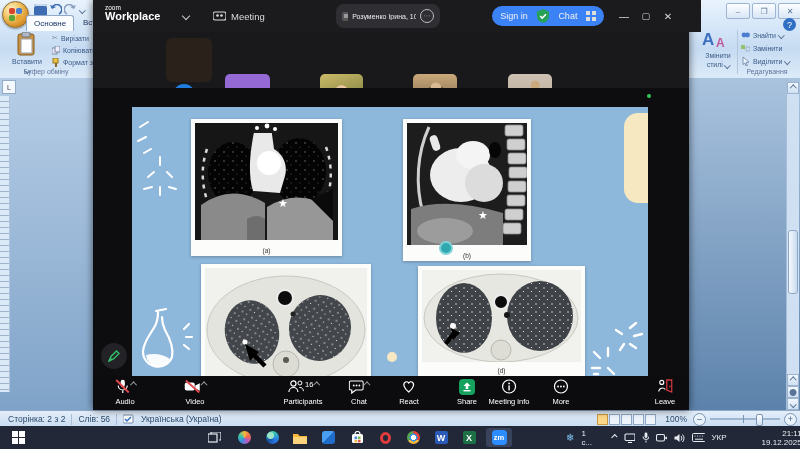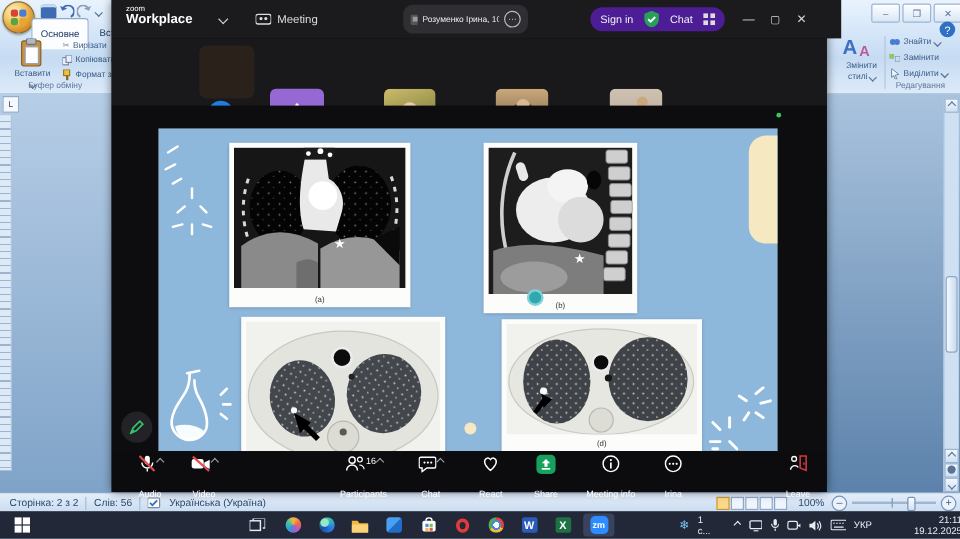--- a/index.html
+++ b/index.html
@@ -20,21 +20,21 @@
   .word-win{left:0;top:0;width:800px;height:426px;background:#bcd3ec;}
   .word-ribbon{left:0;top:0;width:800px;height:78px;
     background:linear-gradient(180deg,#e9f3fd 0%,#d5e6f8 35%,#c6dbf2 62%,#dcebf9 100%);
     border-bottom:1px solid #9cb4d4;}
   .orb{left:2px;top:1px;width:25px;height:25px;border-radius:50%;
     background:radial-gradient(circle at 35% 30%,#fdf3cf 0%,#f3c96a 35%,#d89028 70%,#a96a14 100%);
     border:1px solid #8a6a2a;box-shadow:0 1px 2px rgba(0,0,0,.4);}
   .orb i{position:absolute;width:6px;height:6px;border-radius:2px;}
   .qat-ic{top:4px;width:13px;height:12px;}
   .floppy{background:#3e6cb2;border-radius:2px;box-shadow:inset 0 2px 0 #c9d9ef;}
-  .w-tab{top:15px;height:15px;font-size:8px;color:#1f3864;display:flex;align-items:center;justify-content:center;padding:5px 7px;}
+  .w-tab{top:15px;height:15px;font-size:8px;color:#1f3864;display:flex;align-items:center;justify-content:center;padding:0 7px;}
   .w-tab.active{background:#fbfdff;border:1px solid #8ea9c9;border-bottom:none;border-radius:3px 3px 0 0;}
   .rbn-big-label,.rbn-row{font-size:7px;color:#3a5a86;}
   .rbn-row{display:flex;align-items:center;gap:3px;}
   .rbn-group-label{font-size:7px;color:#60759a;}
   .w-doc-left{left:0;top:78px;width:93px;height:332px;background:linear-gradient(180deg,#b6cde6,#7fa3c8);}
   .w-doc-right{left:689px;top:78px;width:111px;height:332px;background:linear-gradient(180deg,#a9c3de,#5c82ab);}
   .v-ruler{left:0;top:96px;width:9px;height:296px;background:#dce9f7;border-right:1px solid #aec3dd;
     background-image:repeating-linear-gradient(180deg,transparent 0 5px,#9fb4cc 5px 6px);}
   .tabstop{left:2px;top:80px;width:12px;height:12px;background:#f4f9ff;border:1px solid #93aac8;
     font-size:7px;color:#444;display:flex;align-items:center;justify-content:center;}
@@ -57,40 +57,40 @@
   .zoom-win{left:93px;top:0;width:596px;height:410px;background:#0d0d0f;box-shadow:0 0 8px rgba(0,0,0,.6);}
   .z-titlebar{left:0;top:0;width:596px;height:32px;background:#1b1b1d;color:#e8e8e8;padding-left:12px;}
   .z-logo-top{font-size:6.5px;color:#fff;line-height:6px;}
   .z-logo-name{font-size:11px;font-weight:bold;color:#fff;line-height:11px;}
   .z-nav{font-size:9.5px;color:#ddd;}
   .z-tab{position:absolute;left:243px;top:4px;width:104px;height:24px;background:#2f2f33;border-radius:8px;
     display:flex;align-items:center;padding:0 6px;box-sizing:border-box;gap:4px;}
   .z-tab-title{font-size:7px;color:#eee;white-space:nowrap;overflow:hidden;}
   .dots-circle{width:12px;height:12px;border-radius:50%;border:1px solid #bbb;color:#bbb;font-size:7px;
     display:flex;align-items:center;justify-content:center;flex:0 0 auto;}
-  .z-auth{position:absolute;left:399px;top:6px;width:112px;height:20px;background:#4c1d95;border-radius:11px;
+  .z-auth{position:absolute;left:399px;top:6px;width:112px;height:20px;background:#3b82f6;border-radius:11px;
     display:flex;align-items:center;justify-content:space-evenly;font-size:9px;color:#f0f0f0;}
   .z-winbtn{width:22px;height:22px;display:flex;align-items:center;justify-content:center;color:#d8d8d8;font-size:10px;}
   .z-strip{left:0;top:32px;width:596px;height:56px;background:#19191c;}
   .collapse-btn{position:absolute;left:80px;top:52px;width:22px;height:22px;border-radius:50%;background:#1f7fe0;
     display:flex;align-items:center;justify-content:center;color:#fff;}
   .tile{position:absolute;top:42px;height:37px;border-radius:5px;overflow:hidden;}
   .name-pill{position:absolute;top:73px;height:13px;background:rgba(18,18,20,.88);border-radius:3px;
     display:flex;align-items:center;padding:0 4px;gap:3px;font-size:7px;color:#ececec;white-space:nowrap;}
   .mic-slash{width:8px;height:9px;flex:0 0 auto;}
   .z-share{left:0;top:88px;width:596px;height:288px;background:#0d0d0f;overflow:hidden;}
   .slide{position:absolute;left:39px;top:19px;width:516px;height:269px;background:#8db7db;overflow:hidden;}
   .fig{position:absolute;background:#fcfcfb;box-shadow:0 1px 3px rgba(0,0,0,.25);}
   .fig svg{position:absolute;left:4px;top:4px;}
   .fig .cap{position:absolute;left:0;right:0;bottom:2px;text-align:center;font-size:6.5px;color:#333;}
   .pencil-btn{position:absolute;left:8px;top:255px;width:26px;height:26px;border-radius:50%;background:#232327;
     display:flex;align-items:center;justify-content:center;}
   .z-toolbar{left:0;top:376px;width:596px;height:34px;background:#0c0c0e;}
   .tb-item{position:absolute;top:3px;transform:translateX(-50%);display:flex;flex-direction:column;align-items:center;color:#fff;}
-  .tb-item .lbl{font-size:7.5px;margin-top:12px;white-space:nowrap;}
+  .tb-item .lbl{font-size:7.5px;margin-top:2px;white-space:nowrap;}
   .tb-ico-row{display:flex;align-items:flex-start;gap:1px;height:16px;}
   .tb-chv{color:#9aa0a8;margin-top:4px;}
   .share-btn{width:16px;height:16px;border-radius:4px;background:#17a15e;display:flex;align-items:center;justify-content:center;}
   .green-dot{position:absolute;left:554px;top:6px;width:4px;height:4px;border-radius:50%;background:#35c75a;}
 
   
   .doodle{position:absolute;pointer-events:none;}
 
   
   .taskbar{left:0;top:426px;width:800px;height:23px;background:#222838;color:#e8ecf2;}
@@ -512,21 +512,21 @@
               <rect x="6.4" y="0.8" width="4.2" height="7.4" rx="2.1" fill="#fff"></rect>
               <path d="M4,6.5 a4.5,4.5 0 0 0 9,0" stroke="#fff" fill="none" stroke-width="1.2"></path>
               <line x1="8.5" y1="11.5" x2="8.5" y2="14" stroke="#fff" stroke-width="1.2"></line>
               <line x1="2" y1="1" x2="14.5" y2="13.5" stroke="#e5484d" stroke-width="1.8"></line>
             </svg>
           <span class="chv up sm tb-chv"></span>
         </div>
         <span class="lbl">Audio</span>
       </div>
 
-      <div class="tb-item" style="left:77px;">
+      <div class="tb-item" style="left:102px;">
         <div class="tb-ico-row">
           <svg width="17" height="15">
               <rect x="1" y="3.5" width="10" height="8" rx="2" fill="#fff"></rect>
               <path d="M11.5,6.5 l4.5,-2.3 v7.6 l-4.5,-2.3 z" fill="#fff"></path>
               <line x1="2" y1="1.5" x2="15.5" y2="13.5" stroke="#e5484d" stroke-width="1.8"></line>
             </svg>
           <span class="chv up sm tb-chv"></span>
         </div>
         <span class="lbl">Video</span>
       </div>
@@ -560,21 +560,21 @@
 
       <div class="tb-item" style="left:316px;">
         <div class="tb-ico-row">
           <svg width="15" height="15">
               <path d="M7.5,13 C2,8.5 1.5,4.5 4.3,3 C6,2.2 7.5,4 7.5,4 C7.5,4 9,2.2 10.7,3 C13.5,4.5 13,8.5 7.5,13 Z" fill="none" stroke="#fff" stroke-width="1.2"></path>
             </svg>
         </div>
         <span class="lbl">React</span>
       </div>
 
-      <div class="tb-item" style="left:362px;">
+      <div class="tb-item" style="left:374px;">
         <div class="tb-ico-row">
           <div class="share-btn">
             <svg width="10" height="10">
                 <path d="M5,0.5 L8.5,4 H6.3 V7 H3.7 V4 H1.5 Z" fill="#fff"></path>
                 <rect x="1.5" y="8" width="7" height="1.4" fill="#fff"></rect>
               </svg>
           </div>
         </div>
         <span class="lbl">Share</span>
       </div>
@@ -592,21 +592,21 @@
 
       <div class="tb-item" style="left:468px;">
         <div class="tb-ico-row">
           <svg width="15" height="15">
               <circle cx="7.5" cy="7.5" r="6.5" fill="none" stroke="#fff" stroke-width="1.2"></circle>
               <circle cx="4.6" cy="7.5" r=".9" fill="#fff"></circle>
               <circle cx="7.5" cy="7.5" r=".9" fill="#fff"></circle>
               <circle cx="10.4" cy="7.5" r=".9" fill="#fff"></circle>
             </svg>
         </div>
-        <span class="lbl">Irina</span>
+        <span class="lbl">More</span>
       </div>
 
       <div class="tb-item" style="left:572px;">
         <div class="tb-ico-row">
           <svg width="16" height="15">
               <circle cx="5" cy="3.4" r="2" fill="none" stroke="#fff" stroke-width="1.1"></circle>
               <path d="M2,12.5 a3.6,3.6 0 0 1 6.5,-2" fill="none" stroke="#fff" stroke-width="1.1"></path>
               <path d="M10,1 h5 v12 l-5,-2 z" fill="none" stroke="#d03a3f" stroke-width="1.3"></path>
               <line x1="13.2" y1="6.5" x2="13.2" y2="8.2" stroke="#d03a3f" stroke-width="1.3"></line>
             </svg>

